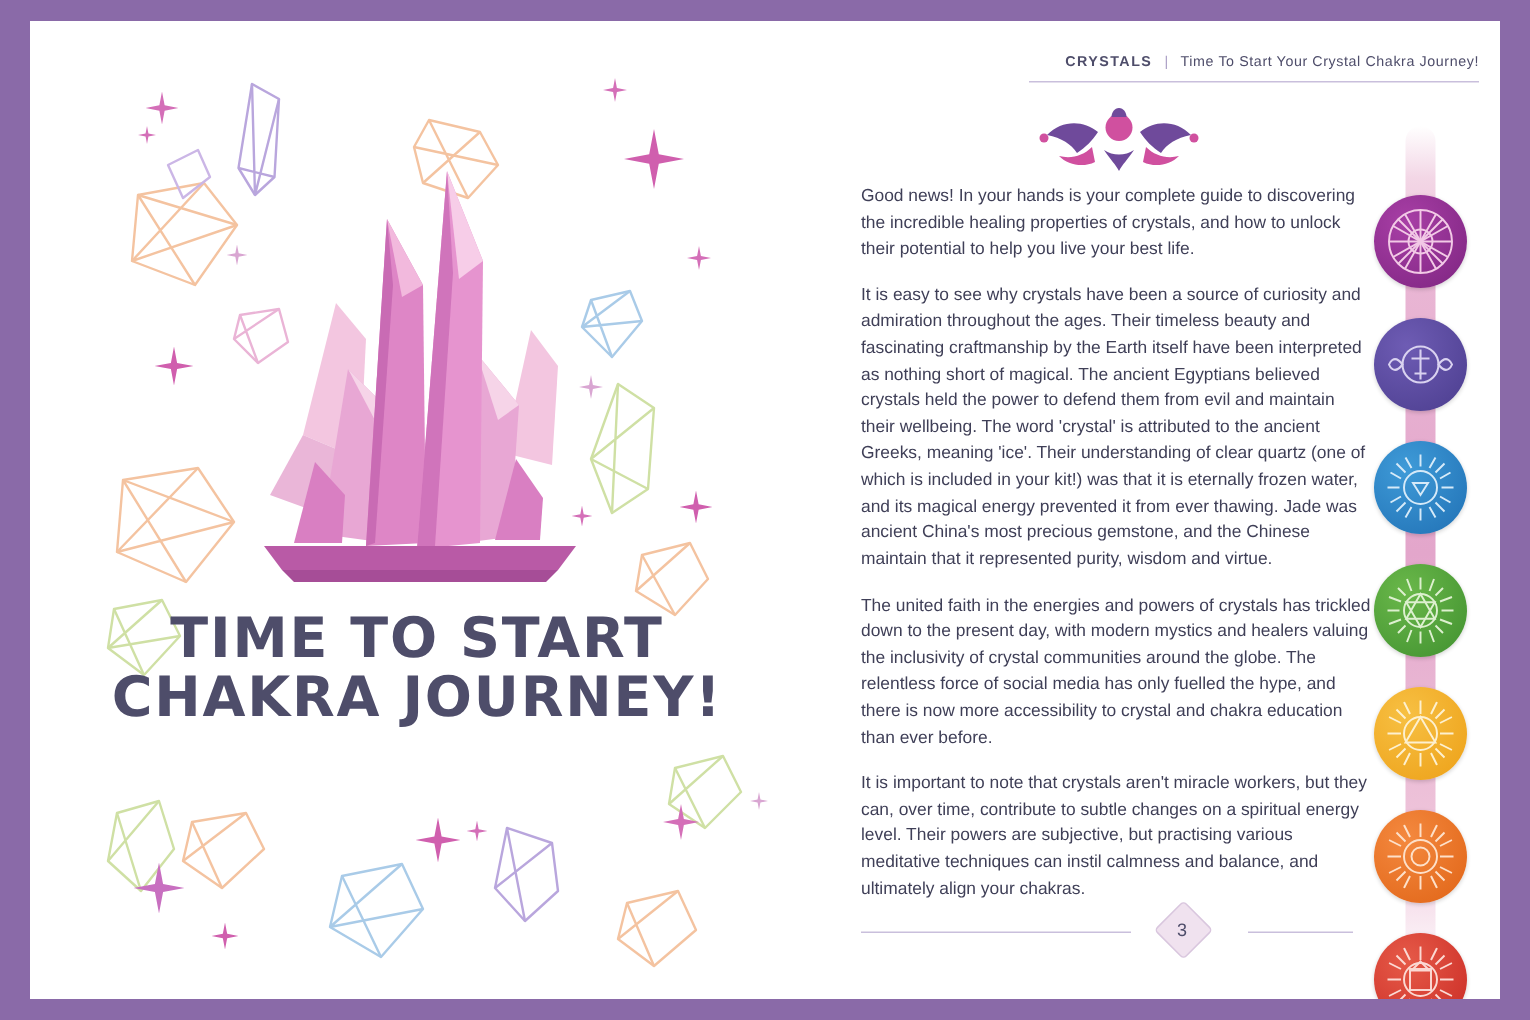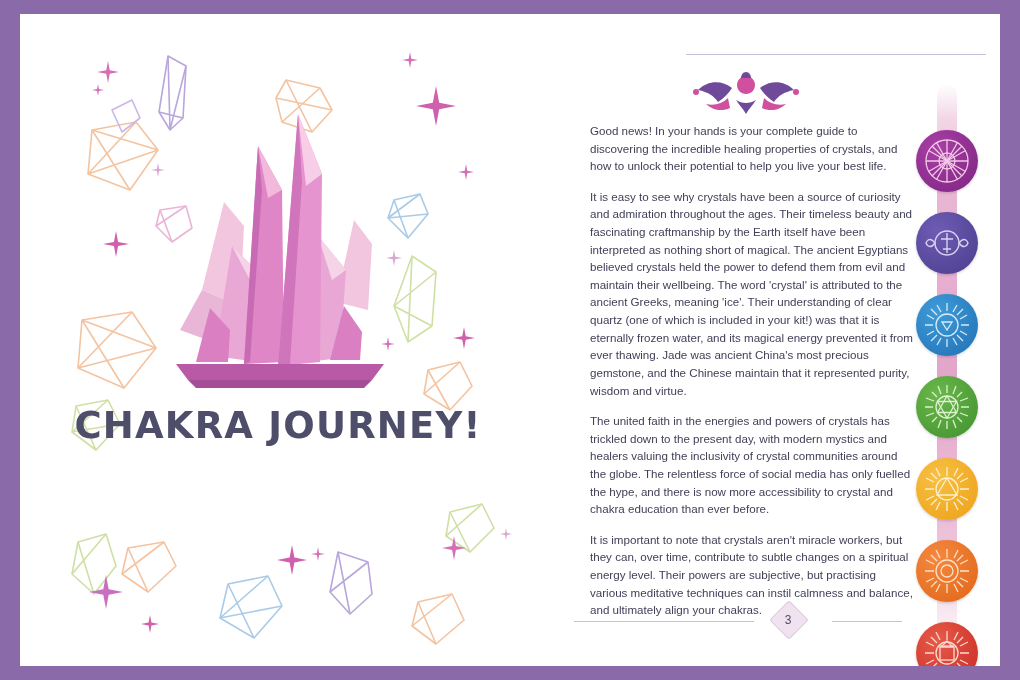--- a/index.html
+++ b/index.html
@@ -109,21 +109,21 @@
 
   .body-col {
     position: absolute;
     left: 38px;
     top: 108px;
     width: 340px;
     color: #3f3f57;
     font-size: 11.6px;
     line-height: 1.52;
   }
-  .body-col p { margin: 0 0 13px 16px; }
+  .body-col p { margin: 0 0 13px 0; }
 
   .chakra-rail {
     position: absolute;
     right: 22px;
     top: 70px;
     width: 62px;
     height: 570px;
   }
   .rail-stripe {
     position: absolute;
@@ -343,26 +343,32 @@
 
         <path d="M56 268 L70 214 L90 236 L88 268 Z" fill="#d97fc2"></path>
         <path d="M190 266 L204 212 L222 238 L220 266 Z" fill="#d97fc2"></path>
 
         <path d="M36 270 L244 270 L232 286 L48 286 Z" fill="#b95aa6"></path>
         <path d="M48 286 L232 286 L224 294 L56 294 Z" fill="#a64d97"></path>
       </g>
     </svg>
 
     <div class="title-block">
+      <div>TIME TO START</div>
       <div>CHAKRA JOURNEY!</div>
     </div>
   </div>
 
   <div class="right-page">
 
+    <div class="runhead">
+      <span class="cat">CRYSTALS</span>
+      <span class="sep">|</span>
+      <span>Time To Start Your Crystal Chakra Journey!</span>
+    </div>
     <div class="runhead-rule"></div>
 
     <svg class="ornament" viewBox="0 0 116 46" fill="none">
       <path d="M58 4c-5 0-9 4-9 9s4 9 9 9 9-4 9-9-4-9-9-9z" fill="#d0509f"></path>
       <path d="M58 0c-3 0-5 3-5 6h10c0-3-2-6-5-6z" fill="#6f4a9b"></path>
       <path d="M44 16c-10-8-24-8-34 2 10 2 16 6 20 12 6-4 10-8 14-14z" fill="#6f4a9b"></path>
       <path d="M72 16c10-8 24-8 34 2-10 2-16 6-20 12-6-4-10-8-14-14z" fill="#6f4a9b"></path>
       <path d="M40 26c-6 6-14 8-22 6 6 6 16 8 24 4z" fill="#d0509f"></path>
       <path d="M76 26c6 6 14 8 22 6-6 6-16 8-24 4z" fill="#d0509f"></path>
       <path d="M48 28c4 6 8 10 10 14 2-4 6-8 10-14-6 4-14 4-20 0z" fill="#6f4a9b"></path>

